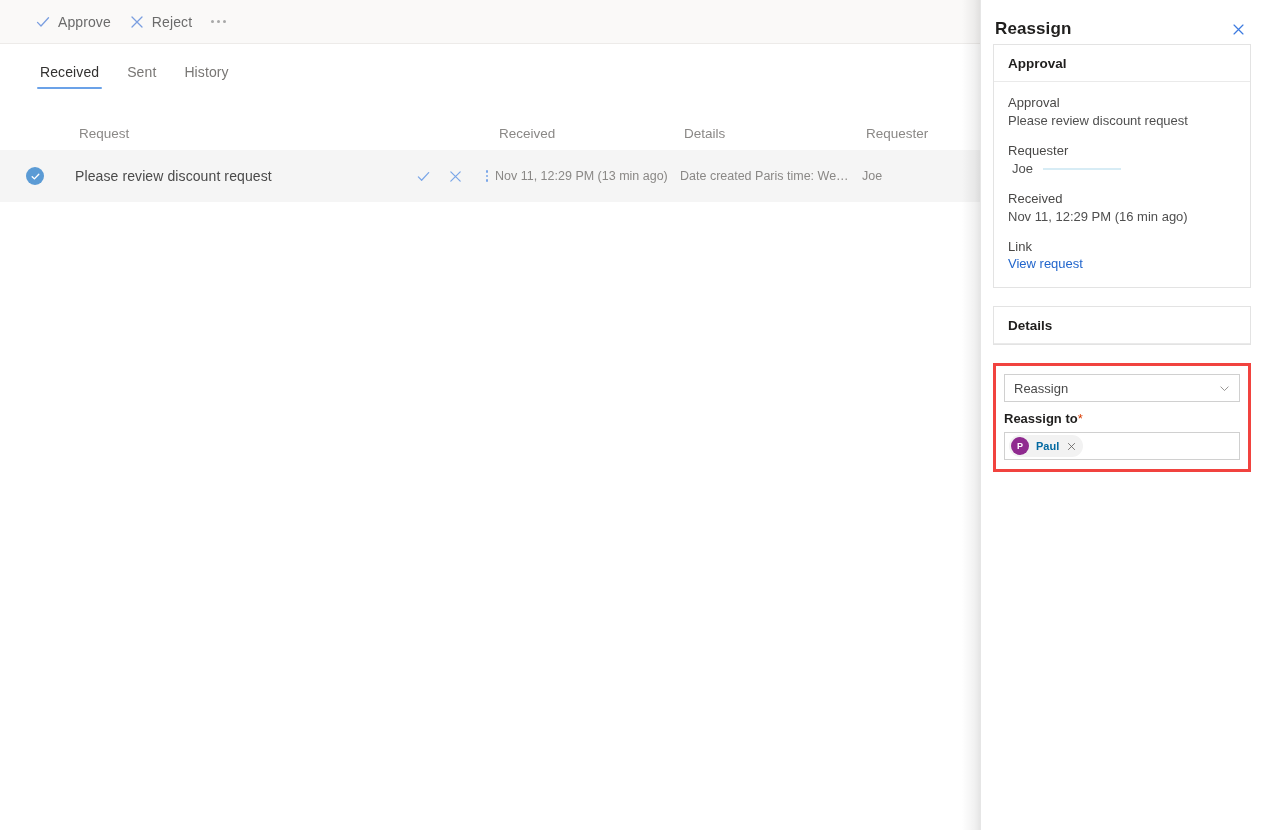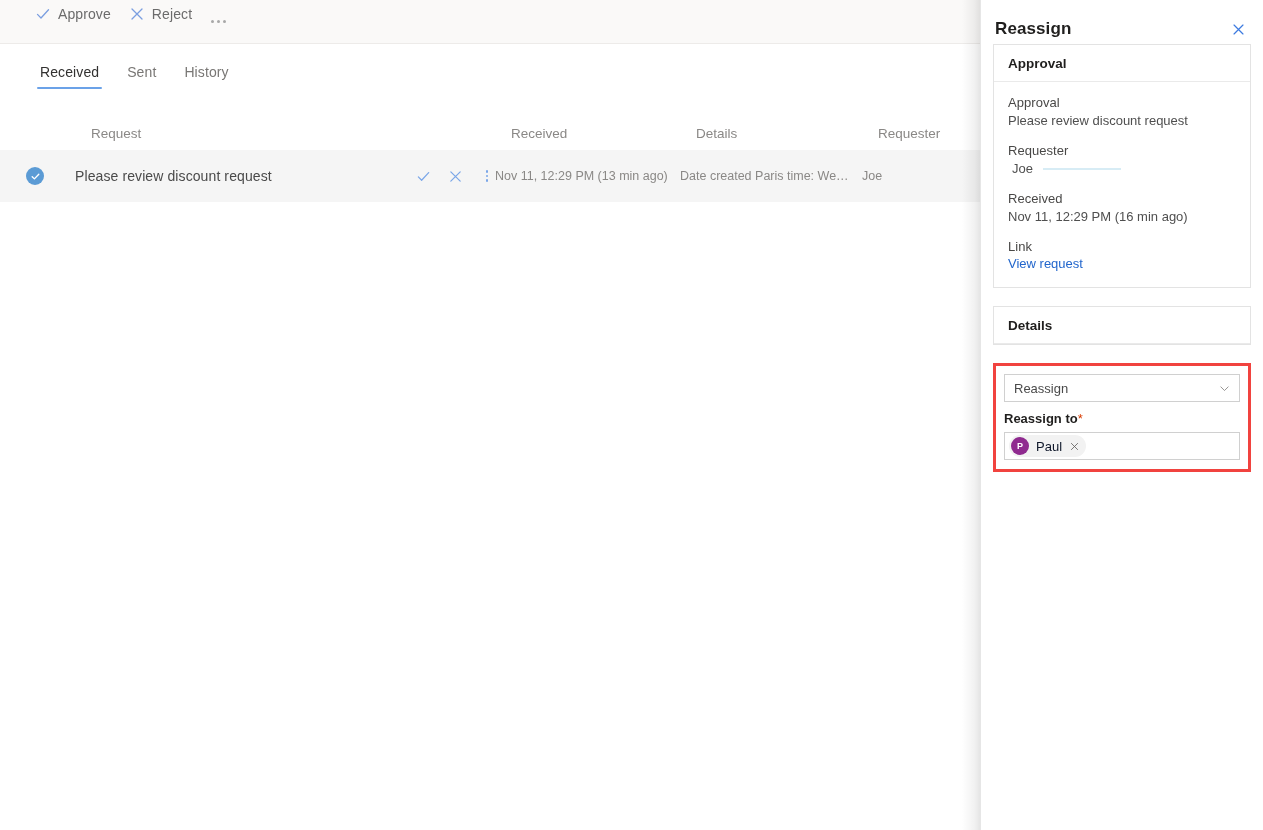--- a/index.html
+++ b/index.html
@@ -32,21 +32,21 @@
     height: 44px;
     background: #faf9f8;
     border-bottom: 1px solid #edebe9;
     display: flex;
     align-items: center;
     padding-left: 26px;
     box-sizing: border-box;
   }
   .cmd-btn {
     display: flex;
-    align-items: flex-start;
+    align-items: center;
     gap: 7px;
     height: 32px;
     padding: 0 9px;
     cursor: pointer;
     user-select: none;
   }
   .cmd-btn .cmd-label {
     font-size: 14px;
     color: #6b6b6b;
     letter-spacing: .1px;
@@ -110,21 +110,21 @@
   }
 
   
   #table {
     margin-top: 27px;
   }
   #table-header {
     display: flex;
     align-items: center;
     height: 34px;
-    padding-left: 42px;
+    padding-left: 30px;
     box-sizing: border-box;
     color: #8a8886;
     font-size: 13.5px;
   }
   #table-header .col { color: #8a8886; }
   .col-check   { width: 49px; flex: none; }
   .col-request { width: 340px; flex: none; }
   .col-actions { width: 80px; flex: none; }
   .col-received{ width: 185px; flex: none; }
   .col-details { width: 182px; flex: none; }
@@ -373,22 +373,23 @@
     border-radius: 50%;
     background: #8f2a8f;
     color: #fff;
     font-size: 9px;
     font-weight: bold;
     display: flex;
     align-items: center;
     justify-content: center;
   }
   .person-name {
-    font-size: 13px;
-    color: #0f172a;
+    font-size: 11px;
+    color: #0369a1;
+    font-weight: bold;
   }
   .person-remove {
     color: #605e5c;
     display: inline-flex;
     align-items: center;
     cursor: pointer;
   }
 
   
   #panel-footer {

